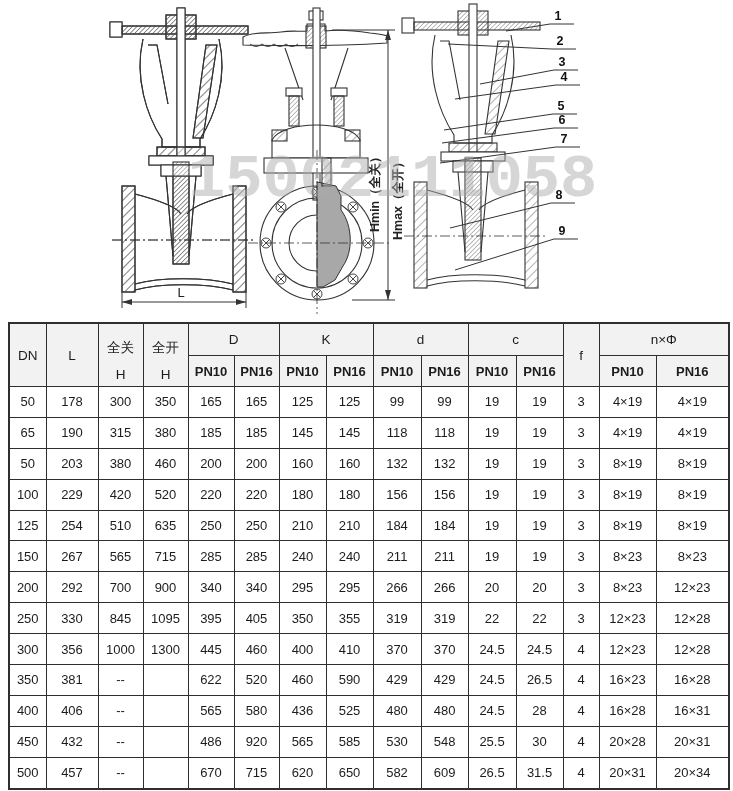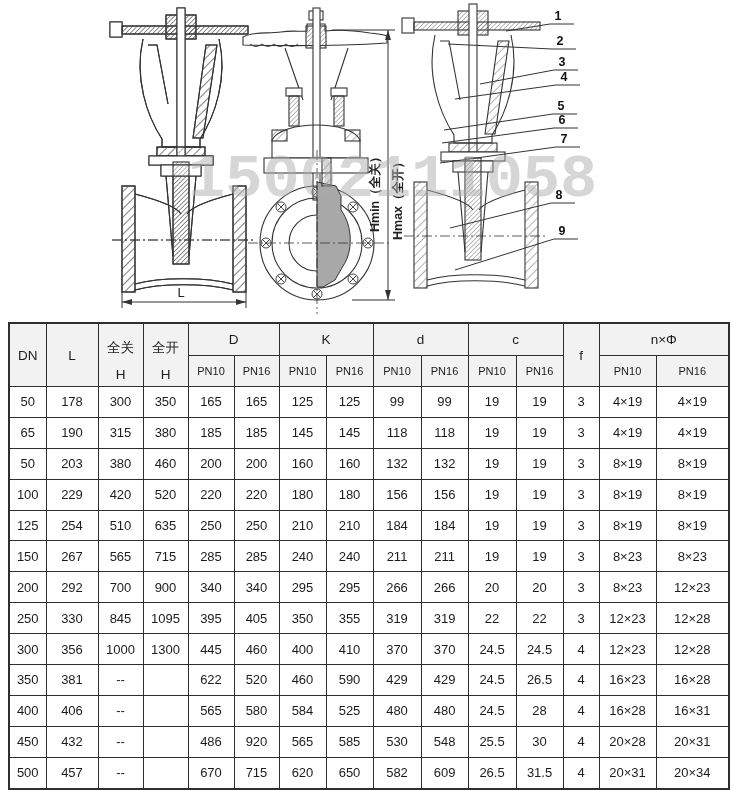--- a/index.html
+++ b/index.html
@@ -18,21 +18,21 @@
   .tbl-wrap{position:absolute;top:322px;left:8px;width:721px;}
   table{
     border-collapse:collapse;width:720px;table-layout:fixed;
     border:2px solid var(--table-border,#2f2f2f);
   }
   th,td{
     border:1px solid var(--table-border,#2f2f2f);
     text-align:center;vertical-align:middle;padding:0;color:#1c1c1c;
   }
   th{background:var(--header-bg,#f2f2f2);font-weight:normal;font-size:13.5px;}
-  tr.sub th{height:30px;font-size:11px;}
+  tr.sub th{height:30px;font-size:13px;font-weight:bold;}
   thead tr:first-child th{height:31px;}
   tbody td{height:29.9px;background:#fff;font-size:13px;}
   .two-line div{line-height:15px;margin-top:12px;}
   svg text{font-family:"Liberation Sans", sans-serif;}
 </style>
 </head>
 <body>
 
 <div class="drawing-area">
   <svg width="733" height="322" viewBox="0 0 733 322">
@@ -432,21 +432,21 @@
           <td>16×23</td>
           <td>16×28</td>
         </tr>
         <tr>
           <td>400</td>
           <td>406</td>
           <td>--</td>
           <td></td>
           <td>565</td>
           <td>580</td>
-          <td>584</td>
+          <td>436</td>
           <td>525</td>
           <td>480</td>
           <td>480</td>
           <td>24.5</td>
           <td>28</td>
           <td>4</td>
           <td>16×28</td>
           <td>16×31</td>
         </tr>
         <tr>

